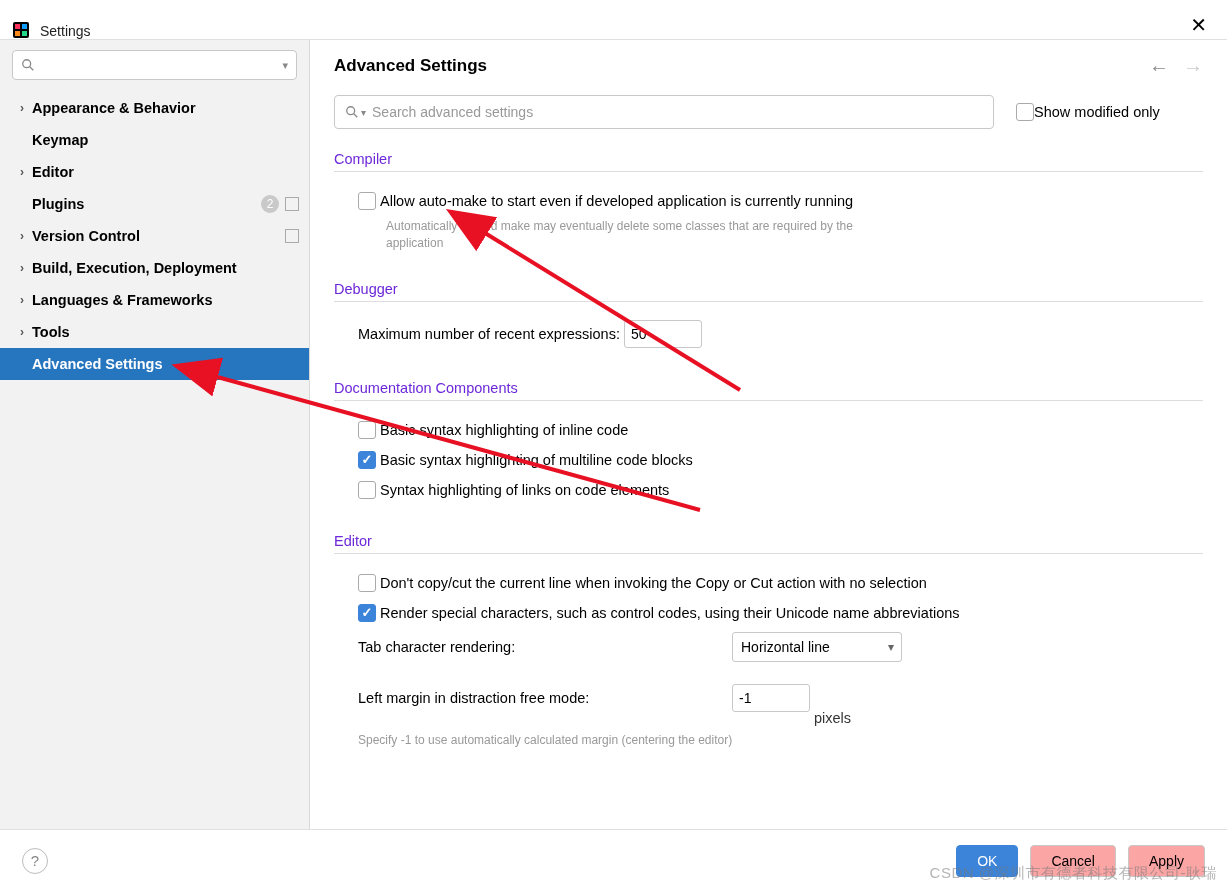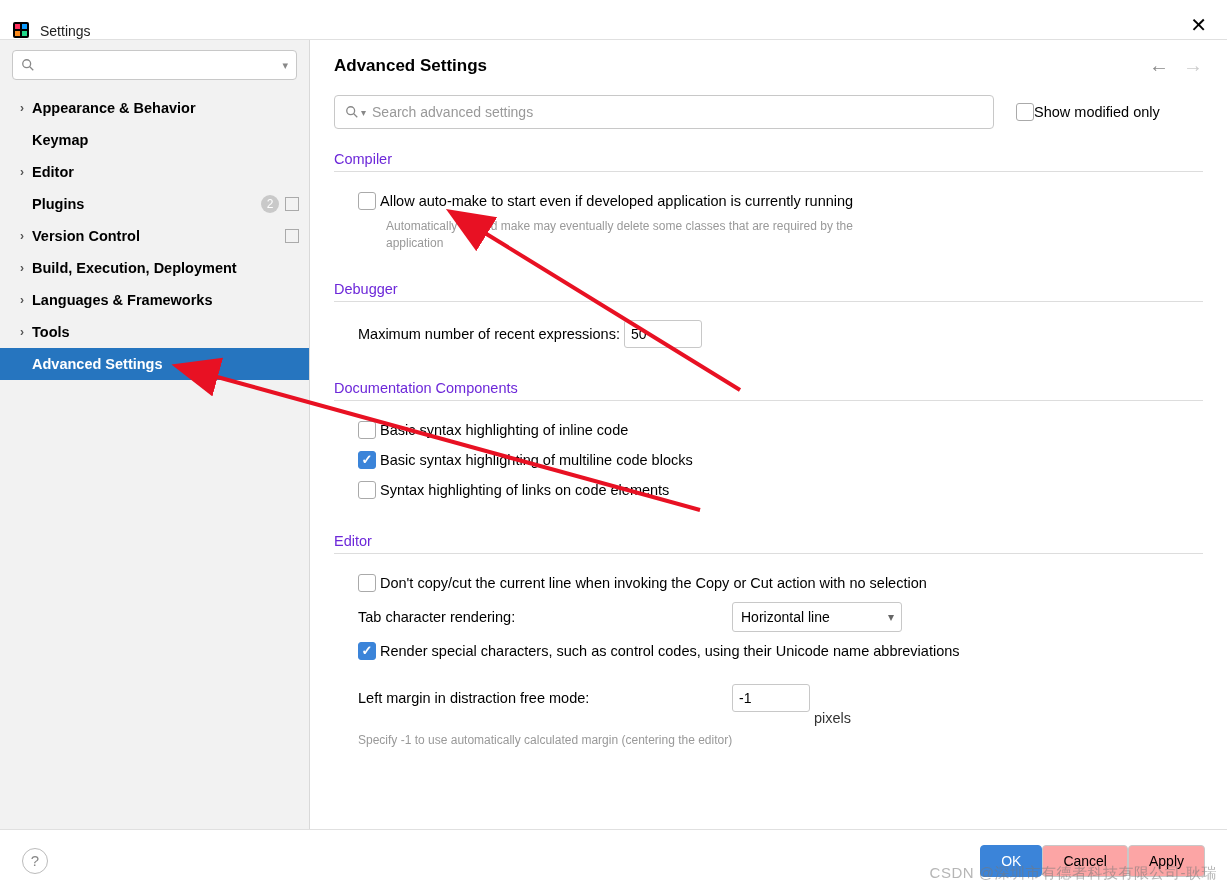--- a/index.html
+++ b/index.html
@@ -48,21 +48,21 @@
 .hint { color: #999; font-size: 12px; padding: 2px 0 0 52px; max-width: 560px; line-height: 1.45; }
 .hint.wide { padding-left: 24px; }
 .num-input { width: 78px; height: 28px; border: 1px solid #c8c8c8; border-radius: 3px; padding: 0 6px; font-size: 14px; }
 .select { width: 170px; height: 30px; border: 1px solid #c8c8c8; border-radius: 3px; padding: 0 26px 0 8px; font-size: 14px; background: #fff; appearance: none; position: relative; display: inline-flex; align-items: center; }
 .select-wrap { position: relative; display: inline-block; }
 .select-wrap::after { content: "▾"; position: absolute; right: 8px; top: 50%; transform: translateY(-50%); color: #666; pointer-events: none; font-size: 12px; }
 .field-row.kv .lbl2 { width: 370px; }
 .unit { color: #333; margin-top: 40px; }
 .footer { height: 62px; border-top: 1px solid #e0e0e0; display: flex; align-items: center; padding: 0 22px; }
 .help-btn { width: 26px; height: 26px; border: 1.5px solid #bbb; border-radius: 50%; display: flex; align-items: center; justify-content: center; color: #888; font-size: 15px; cursor: pointer; }
-.footer-btns { margin-left: auto; display: flex; }
+.footer-btns { margin-left: auto; display: flex; gap: 12px; }
 .btn { height: 32px; padding: 0 20px; border-radius: 4px; font-size: 14px; cursor: pointer; border: 1px solid #c8c8c8; background: #fca5a5; }
 .btn.primary { background: #3b84d9; color: #fff; border-color: #3b84d9; }
 svg.anno { position: absolute; pointer-events: none; }
 .watermark { position: absolute; right: 10px; bottom: 8px; color: rgba(120,120,120,0.55); font-size: 15px; letter-spacing: 0.5px; pointer-events: none; }
 </style>
 </head>
 <body>
 
 <div class="titlebar">
   <span class="app-icon">
@@ -205,29 +205,29 @@
         </div>
       </div>
 
       <div class="section">
         <div class="section-title">Editor</div>
         <div class="section-hr"></div>
         <div class="field-row">
           <span class="chk"></span>
           <span class="lbl2">Don't copy/cut the current line when invoking the Copy or Cut action with no selection</span>
         </div>
+        <div class="field-row">
+          <span class="chk checked"></span>
+          <span class="lbl2">Render special characters, such as control codes, using their Unicode name abbreviations</span>
+        </div>
         <div class="field-row kv">
           <span class="lbl2">Tab character rendering:</span>
           <span class="select-wrap">
             <span class="select">Horizontal line</span>
           </span>
-        </div>
-        <div class="field-row">
-          <span class="chk checked"></span>
-          <span class="lbl2">Render special characters, such as control codes, using their Unicode name abbreviations</span>
         </div>
         <div class="field-row kv">
           <span class="lbl2">Left margin in distraction free mode:</span>
           <input class="num-input" value="-1" style="">
           <span class="unit">pixels</span>
         </div>
         <div class="hint wide">Specify -1 to use automatically calculated margin (centering the editor)</div>
       </div>
 
     </div>

